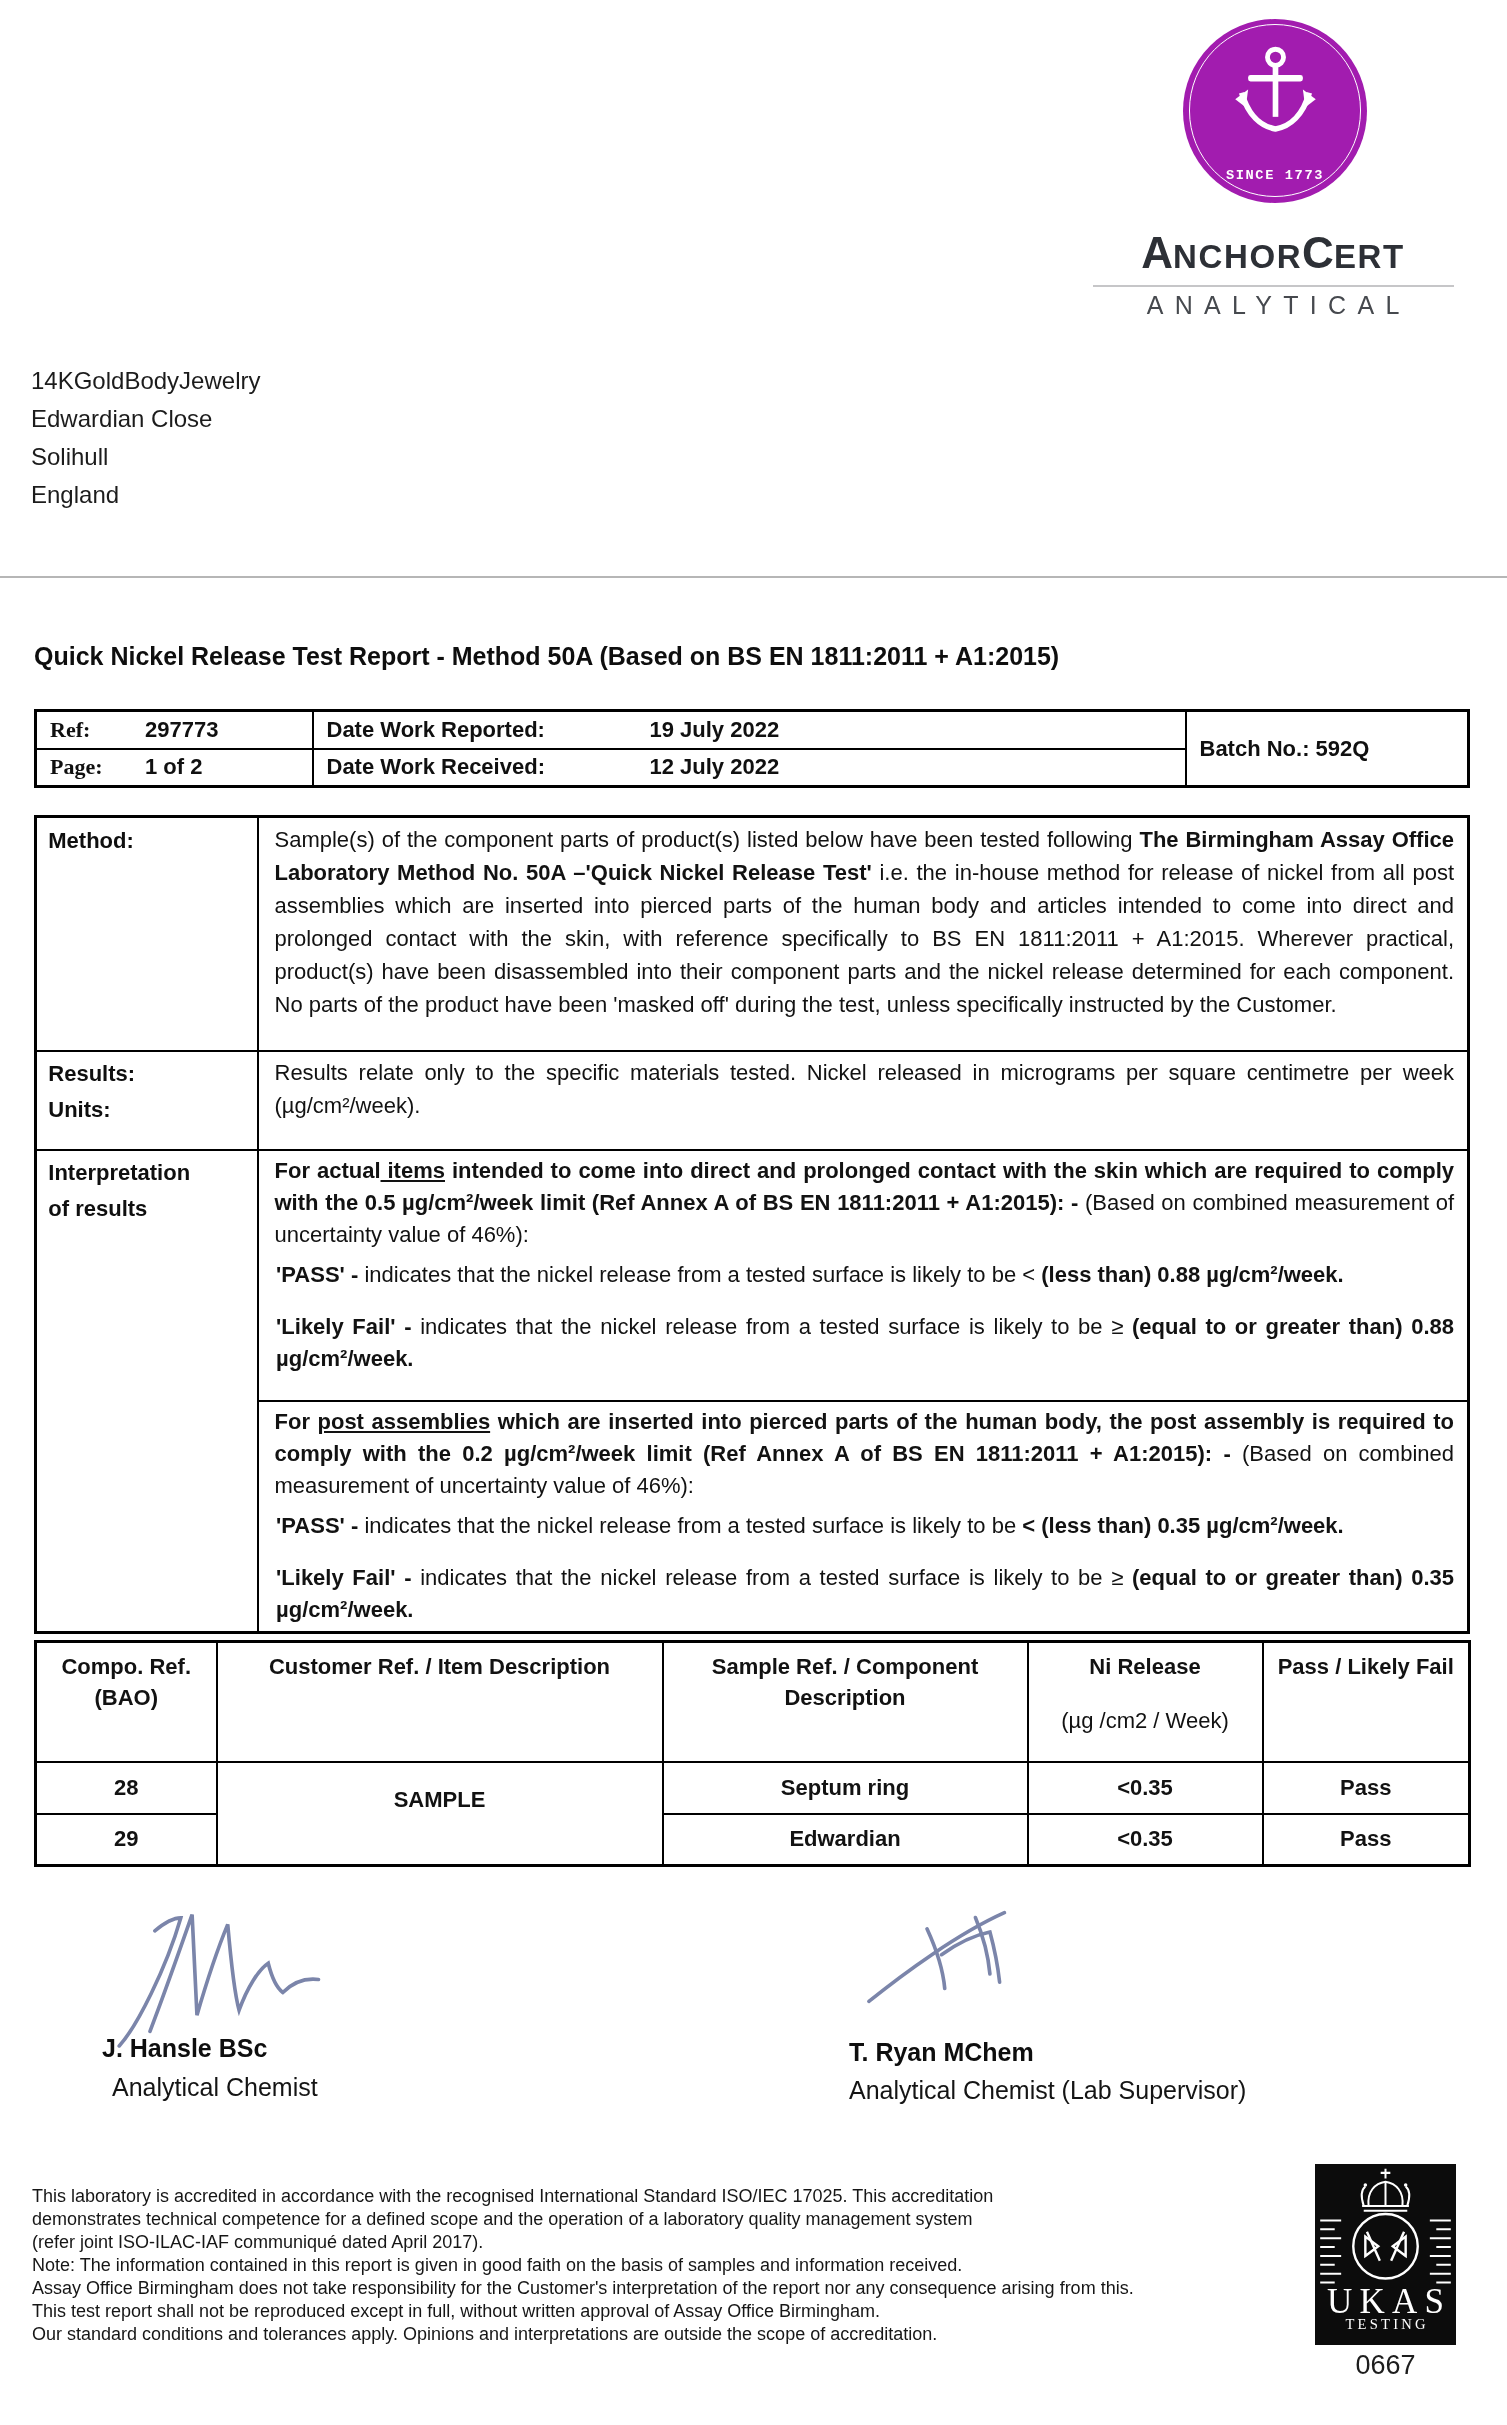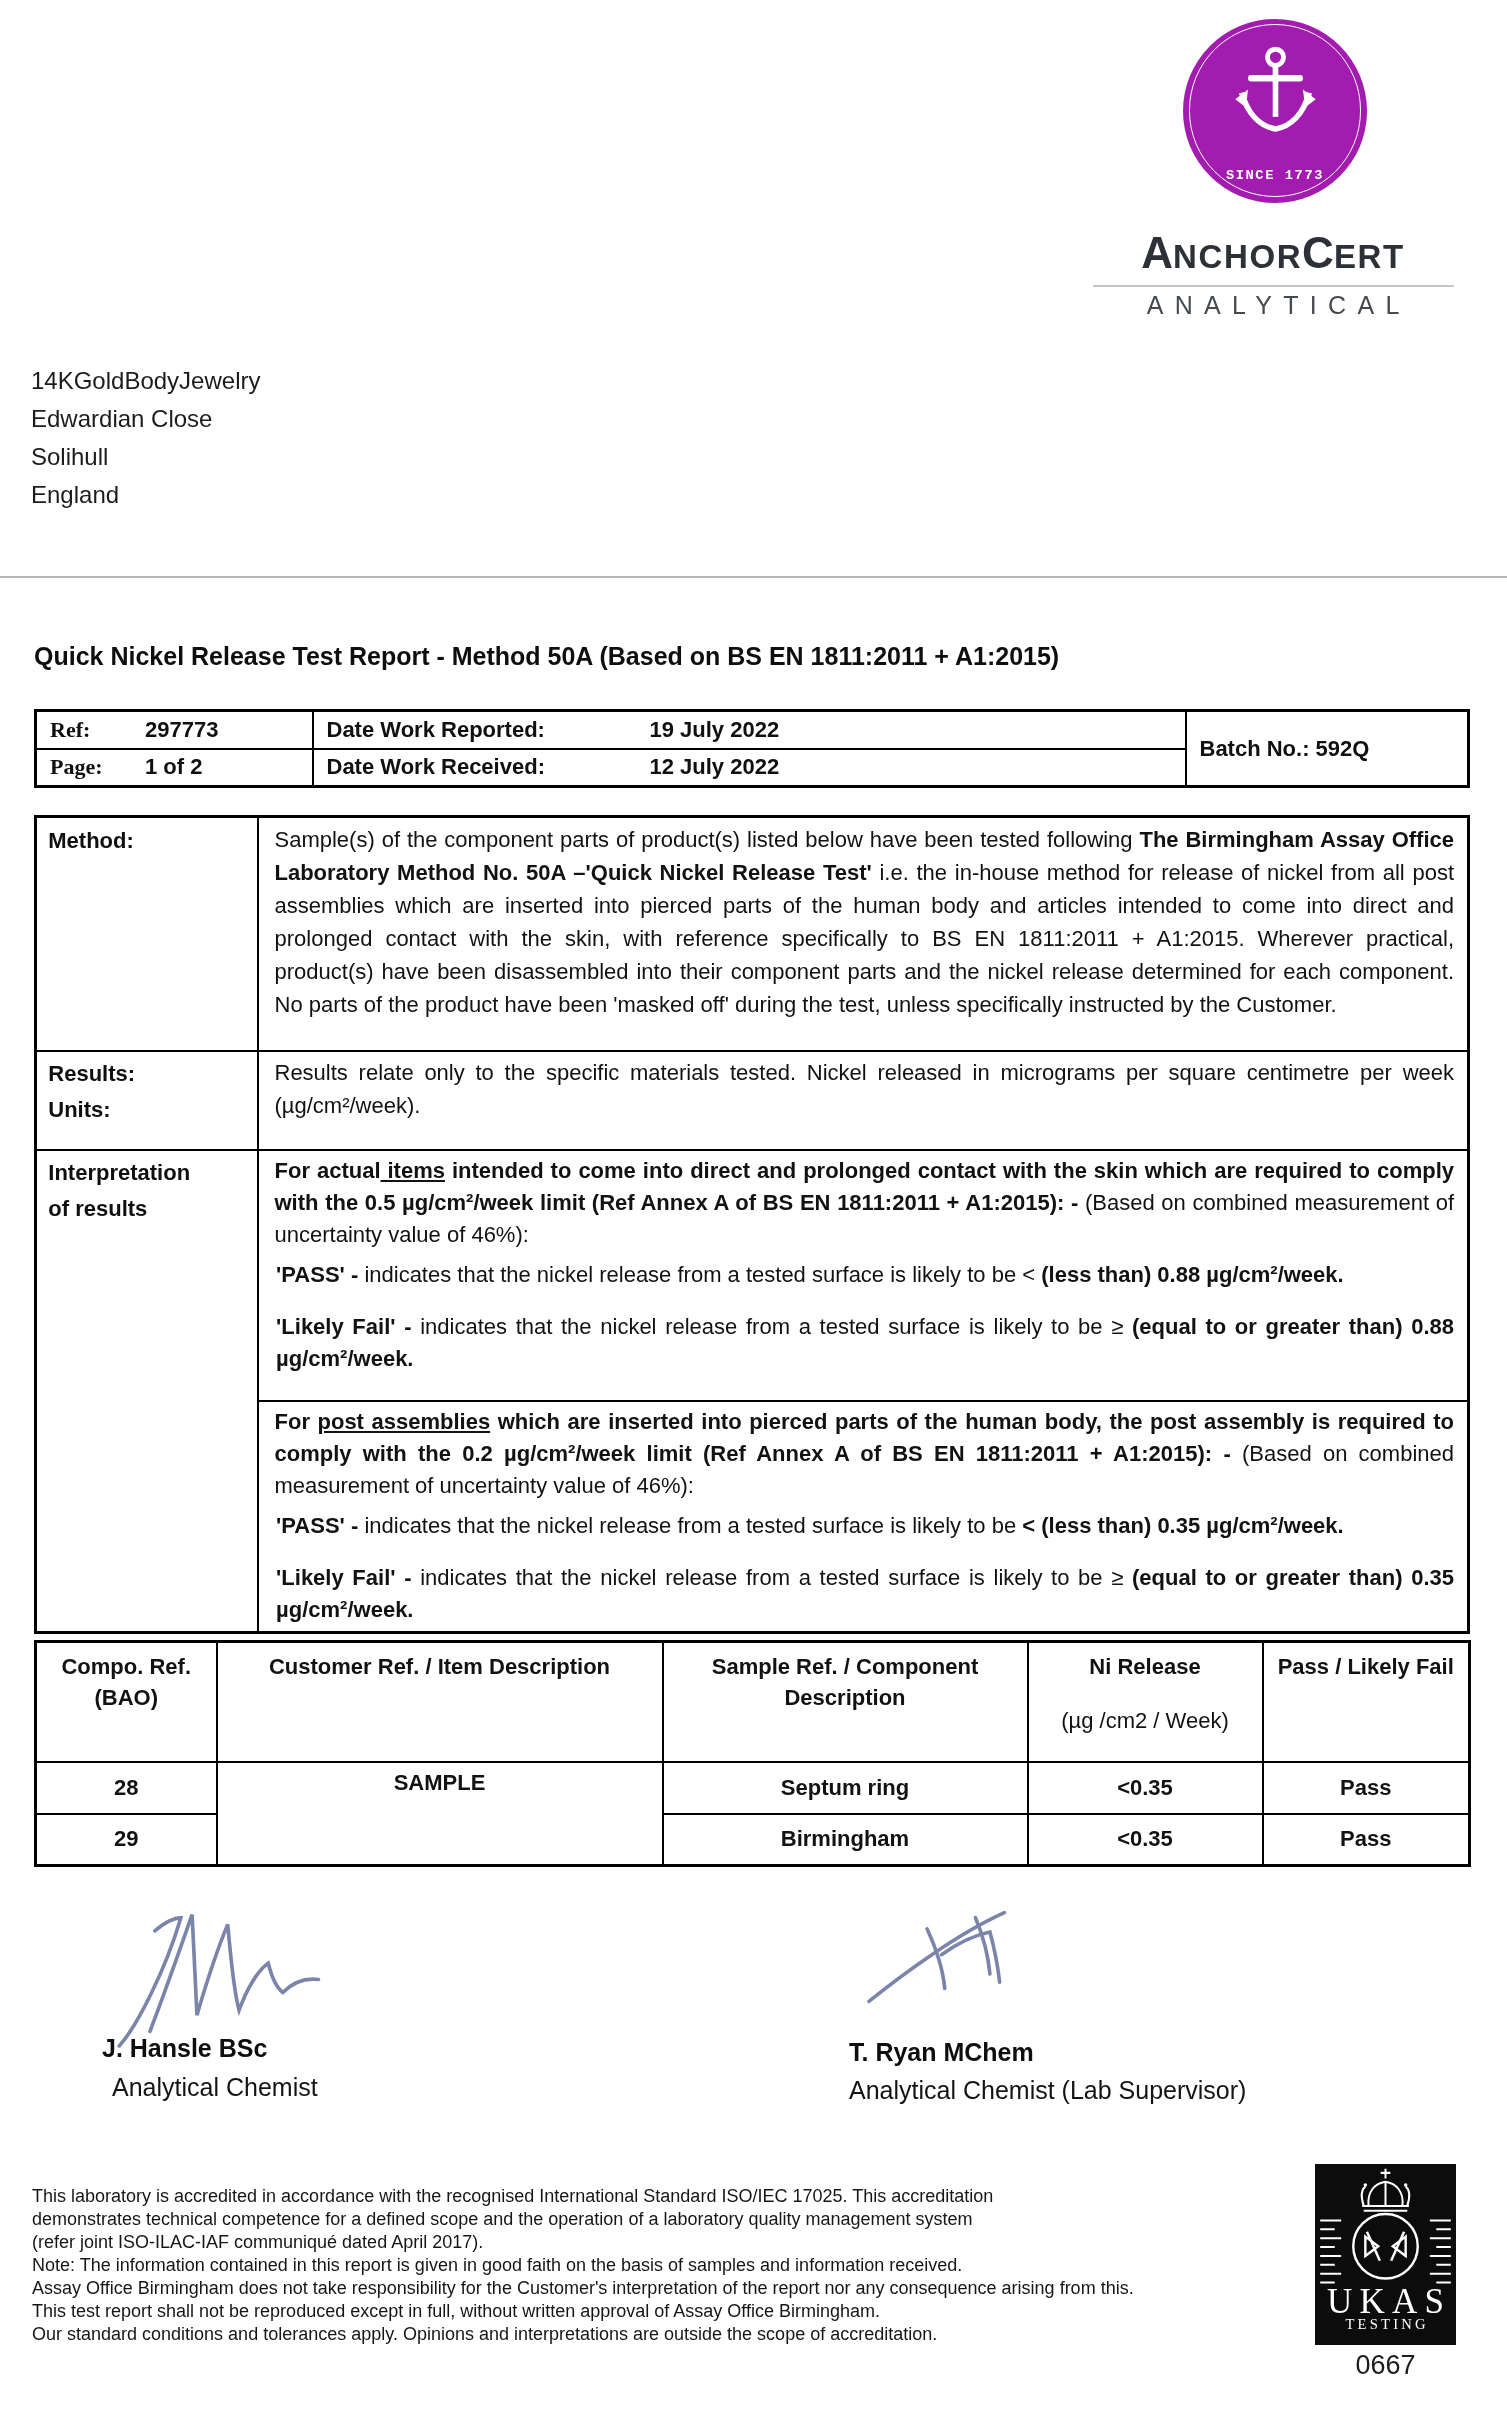--- a/index.html
+++ b/index.html
@@ -50,21 +50,21 @@
   .u{text-decoration:underline;}
   .p-intro{margin:0 0 8px 0;line-height:32px;}
   .p-pass{margin:0 0 19.4px 1.6px;line-height:32px;}
   .p-fail{margin:0 0 0 1.6px;line-height:32px;}
 
   .res-table{width:1434px;table-layout:fixed;border:3.2px solid #000;margin-top:6.5px;}
   .res-table td{border:2.4px solid #000;text-align:center;color:#121212;}
   .res-head td{height:120px;vertical-align:top;padding-top:8px;font-size:22px;font-weight:700;line-height:31px;}
   .ni-unit{margin-top:22.6px;font-weight:400;font-size:22px;}
   .res-row td{height:52px;font-size:22px;font-weight:700;vertical-align:middle;}
-  .merged-cell{vertical-align:top !important;padding-top:7px;}
+  .merged-cell{vertical-align:top !important;padding-top:24px;}
 
   
   .sig-svg{position:absolute;}
   .sig-name{position:absolute;font-size:25px;font-weight:700;color:#0e0e0e;}
   .sig-role{position:absolute;font-size:25px;color:#141414;}
 
   
   .footer-head{position:absolute;left:32px;top:2136px;font-size:30px;color:#101010;}
   .footer-lines{position:absolute;left:32px;top:2185px;font-size:18px;line-height:23px;color:#161616;}
 
@@ -216,21 +216,21 @@
       </tr>
       <tr class="res-row">
         <td>28</td>
         <td rowspan="2" class="merged-cell">SAMPLE</td>
         <td>Septum ring</td>
         <td>&lt;0.35</td>
         <td>Pass</td>
       </tr>
       <tr class="res-row">
         <td>29</td>
-        <td>Birmingham</td>
+        <td>Edwardian</td>
         <td>&lt;0.35</td>
         <td>Pass</td>
       </tr>
     </tbody>
       </table>
   </div>
 
   <svg class="sig-svg" style="left:103px;top:1892px;" width="243" height="162" viewBox="0 0 300 200">
     <g fill="none" stroke="#7b85aa" stroke-width="4.5" stroke-linecap="round">
       <path d="M64,48 C76,38 88,32 96,32 C78,94 42,166 20,190"></path>

